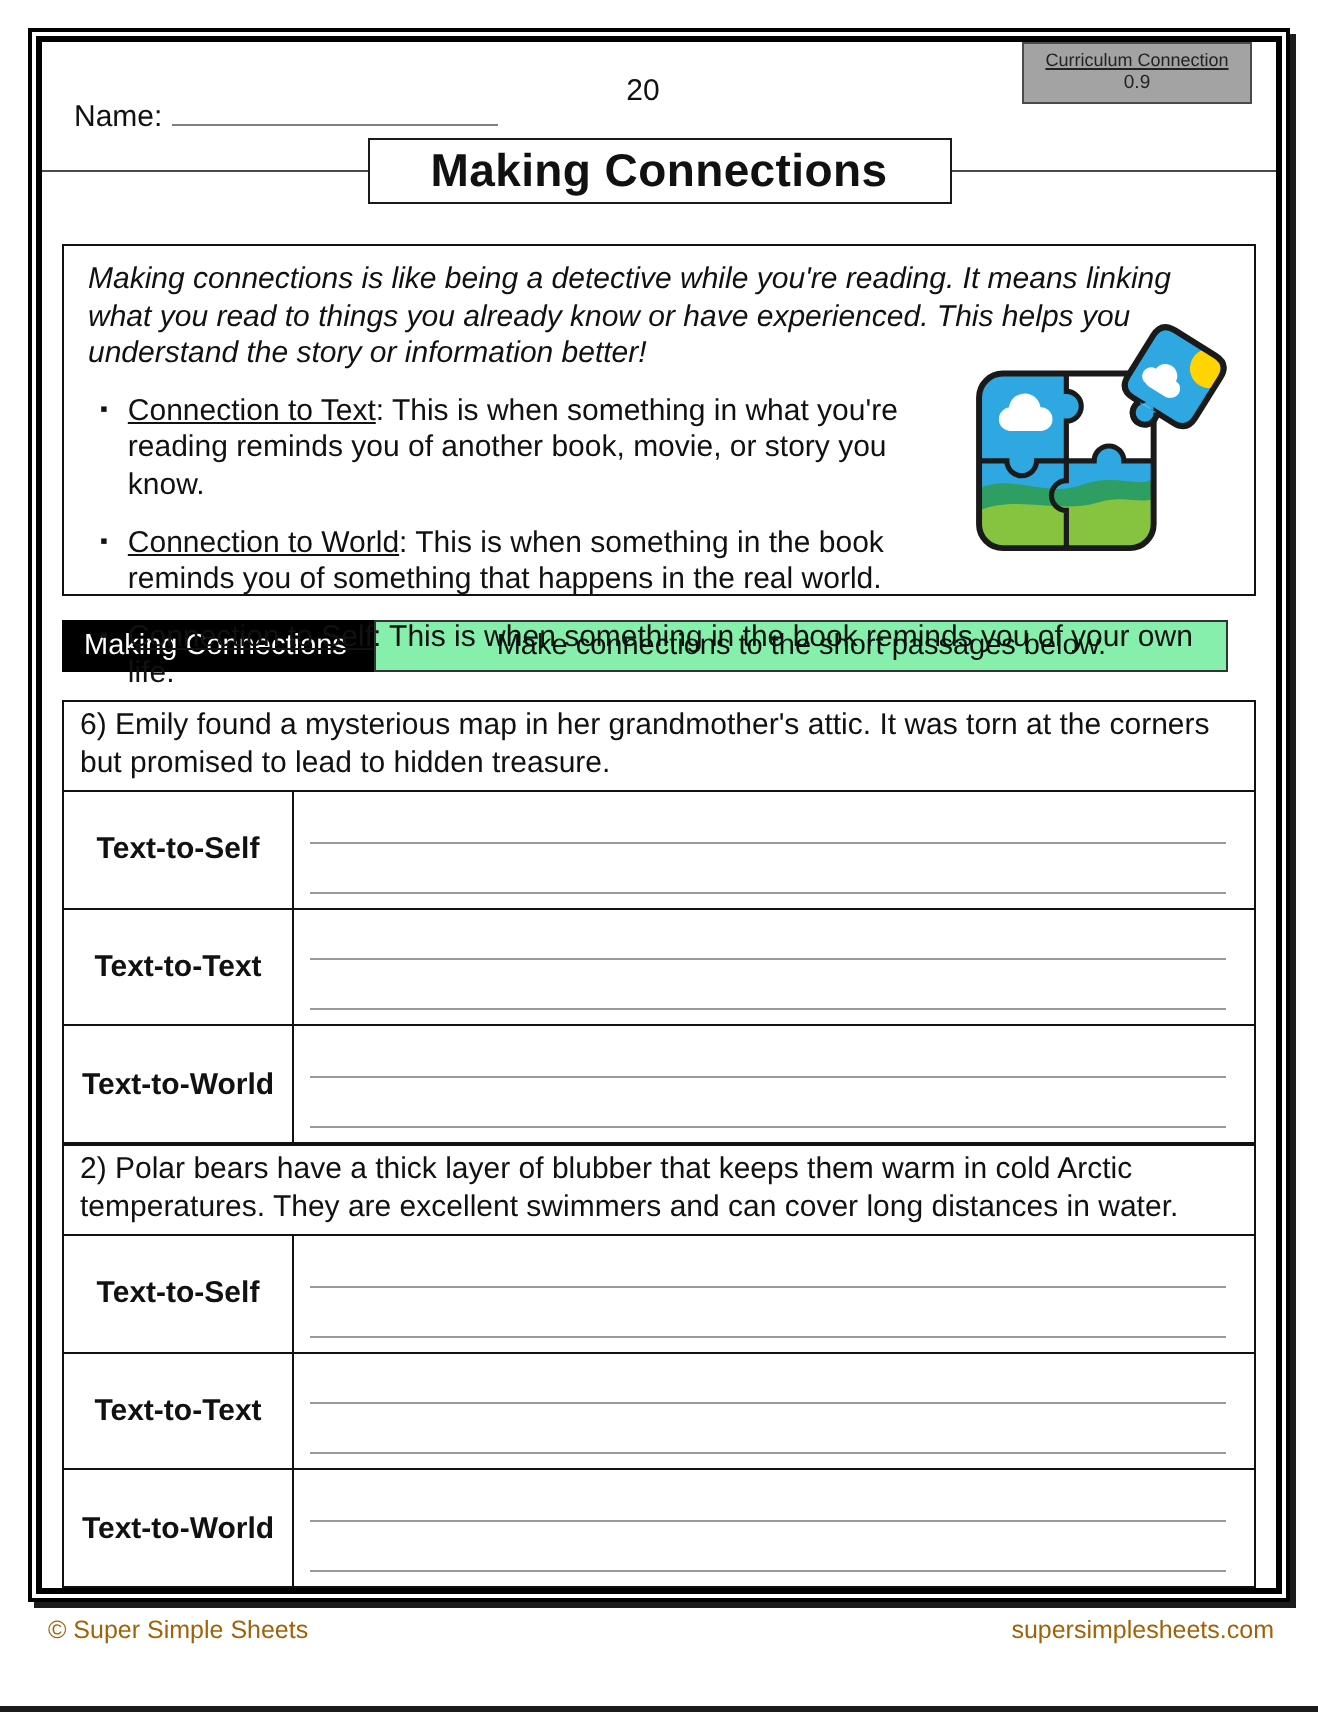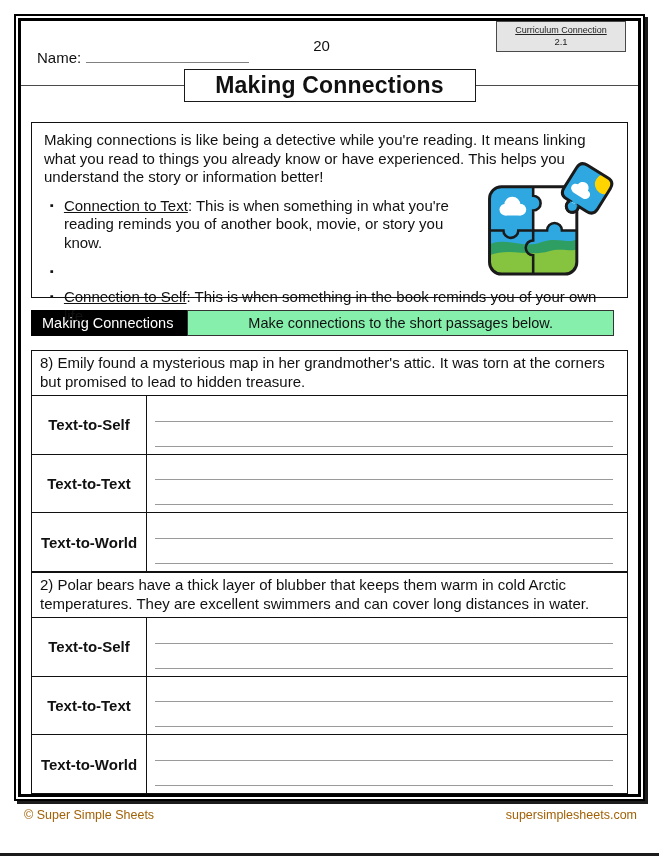--- a/index.html
+++ b/index.html
@@ -8,36 +8,36 @@
 
   .page { margin: 14px 14px 0 14px; border: 2px solid #000; padding: 2px;
     box-shadow: 3px 3px 0 #1c1c1c; background: #fff; }
   .page-inner { border: 3px solid #000; padding: 10px; height: 779px; position: relative; background: #fff; }
 
   
   .header-row { position: relative; height: 26px; }
   .name-field { position: absolute; left: 6px; top: 18px; font-size: 15px; white-space: nowrap; }
   .name-line { display: inline-block; width: 163px; height: 14px; border-bottom: 1.5px solid #808080; margin-left: 5px; vertical-align: baseline; }
   .page-number { position: absolute; left: 0; right: 16px; top: 6px; text-align: center; font-size: 15px; }
-  .curriculum-box { position: absolute; right: 2px; top: -10px; width: 130px; background: #e5e5e5;
+  .curriculum-box { position: absolute; right: 2px; top: -10px; width: 115px; background: #a3a3a3;
     border: 1px solid #4a4a4a; text-align: center; padding: 3px 4px 4px 4px; }
   .curr-title { font-size: 9px; text-decoration: underline; color: #222; }
   .curr-code { font-size: 9.5px; margin-top: 1px; color: #222; }
 
   
   .title-band { position: relative; height: 33px; margin-top: 12px; }
   .band-line { position: absolute; left: -10px; right: -10px; top: 16px; border-top: 1.6px solid #4a4a4a; }
   .title-box { position: relative; margin: 0 auto; width: 292px; height: 33px; background: #fff;
     border: 1.6px solid #1a1a1a; display: flex; align-items: center; justify-content: center;
     font-size: 23px; font-weight: bold; letter-spacing: 0.2px; }
 
   
   .intro-box { margin-top: 20px; height: 176px; border: 1.6px solid #111; padding: 7px 10px 6px 10px;
     font-size: 15px; line-height: 1.24; position: relative; }
-  .intro-para { margin: 1px 2px 10px 2px; }
+  .intro-para { margin: 1px 2px 10px 2px; font-style: italic; }
   .bullet { display: flex; margin: 0 0 10px 8px; }
   .bullet.pad { padding-right: 148px; }
   .bullet:last-child { margin-bottom: 0; }
   .bmark { font-size: 11px; margin: 2px 10px 0 0; flex: none; }
   .term { text-decoration: underline; }
   .puzzle-wrap { position: absolute; top: 36px; right: 2px; width: 140px; height: 124px; }
 
   
   .section-bar { display: flex; margin-top: 12px; height: 26px; font-size: 14.5px; }
   .bar-black { background: #000; color: #fff; display: flex; align-items: center; padding: 0 14px 0 11px; flex: none; }
@@ -66,21 +66,21 @@
 <div class="page">
   <div class="page-inner">
 
     <div class="header-row">
       <div class="name-field">
         <span>Name:</span><span class="name-line"></span>
       </div>
       <div class="page-number">20</div>
       <div class="curriculum-box">
         <div class="curr-title">Curriculum Connection</div>
-        <div class="curr-code">2.1</div>
+        <div class="curr-code">0.9</div>
       </div>
     </div>
 
     <div class="title-band">
       <div class="band-line"></div>
       <div class="title-box">Making Connections</div>
     </div>
 
     <div class="intro-box">
       <div class="puzzle-wrap">
@@ -136,34 +136,35 @@
           </g>
         </svg>
       </div>
       <p class="intro-para">Making connections is like being a detective while you're reading. It means linking what you read to things you already know or have experienced. This helps you understand the story or information better!</p>
       <div class="bullet pad">
         <span class="bmark">▪</span>
         <span><span class="term">Connection to Text</span><span>: This is when something in what you're reading reminds you of another book, movie, or story you know.</span></span>
       </div>
       <div class="bullet pad">
         <span class="bmark">▪</span>
+        <span><span class="term">Connection to World</span><span>: This is when something in the book reminds you of something that happens in the real world.</span></span>
       </div>
       <div class="bullet">
         <span class="bmark">▪</span>
         <span><span class="term">Connection to Self</span><span>: This is when something in the book reminds you of your own life.</span></span>
       </div>
     </div>
 
     <div class="section-bar">
       <div class="bar-black">Making Connections</div>
       <div class="bar-gray">Make connections to the short passages below.</div>
     </div>
 
     <div class="passage-table table-1">
-      <div class="passage-prompt">8) Emily found a mysterious map in her grandmother's attic. It was torn at the corners but promised to lead to hidden treasure.</div>
+      <div class="passage-prompt">6) Emily found a mysterious map in her grandmother's attic. It was torn at the corners but promised to lead to hidden treasure.</div>
       <div class="answer-row">
         <div class="label-cell">Text-to-Self</div>
         <div class="lines-cell">
           <div class="wline"></div>
           <div class="wline"></div>
         </div>
       </div>
       <div class="answer-row">
         <div class="label-cell">Text-to-Text</div>
         <div class="lines-cell">

